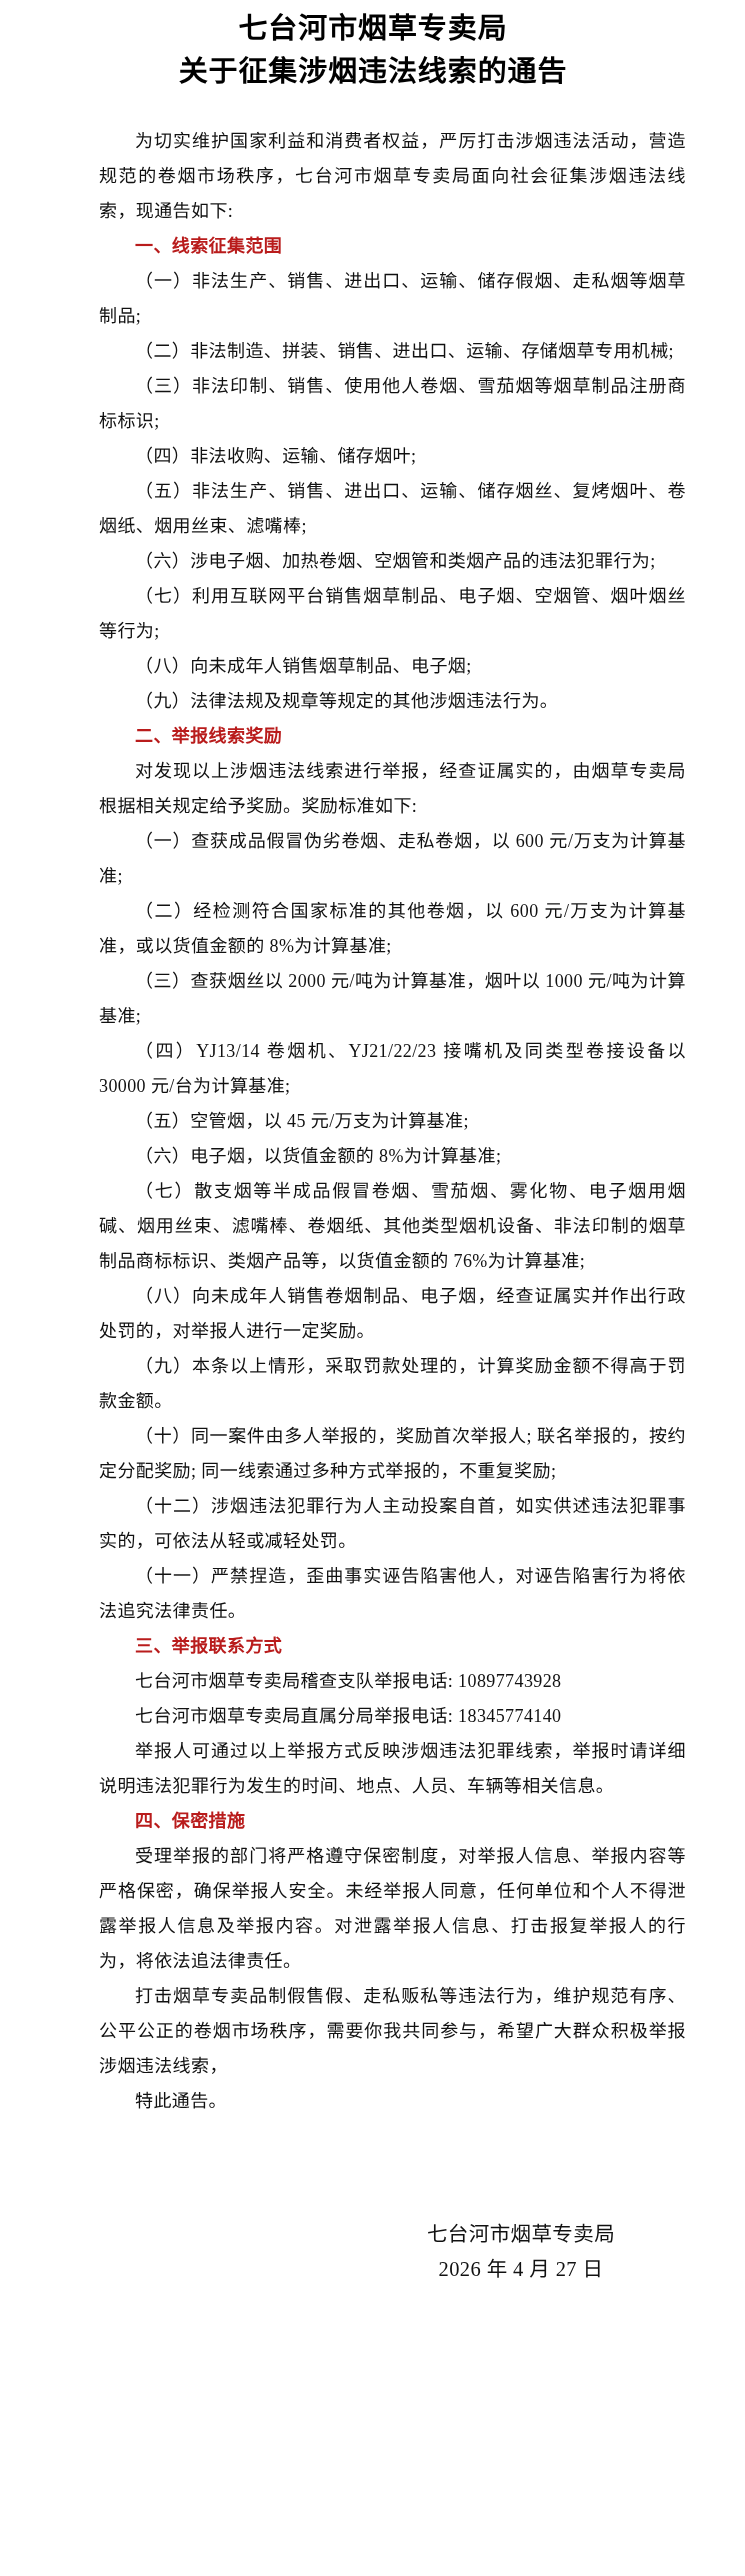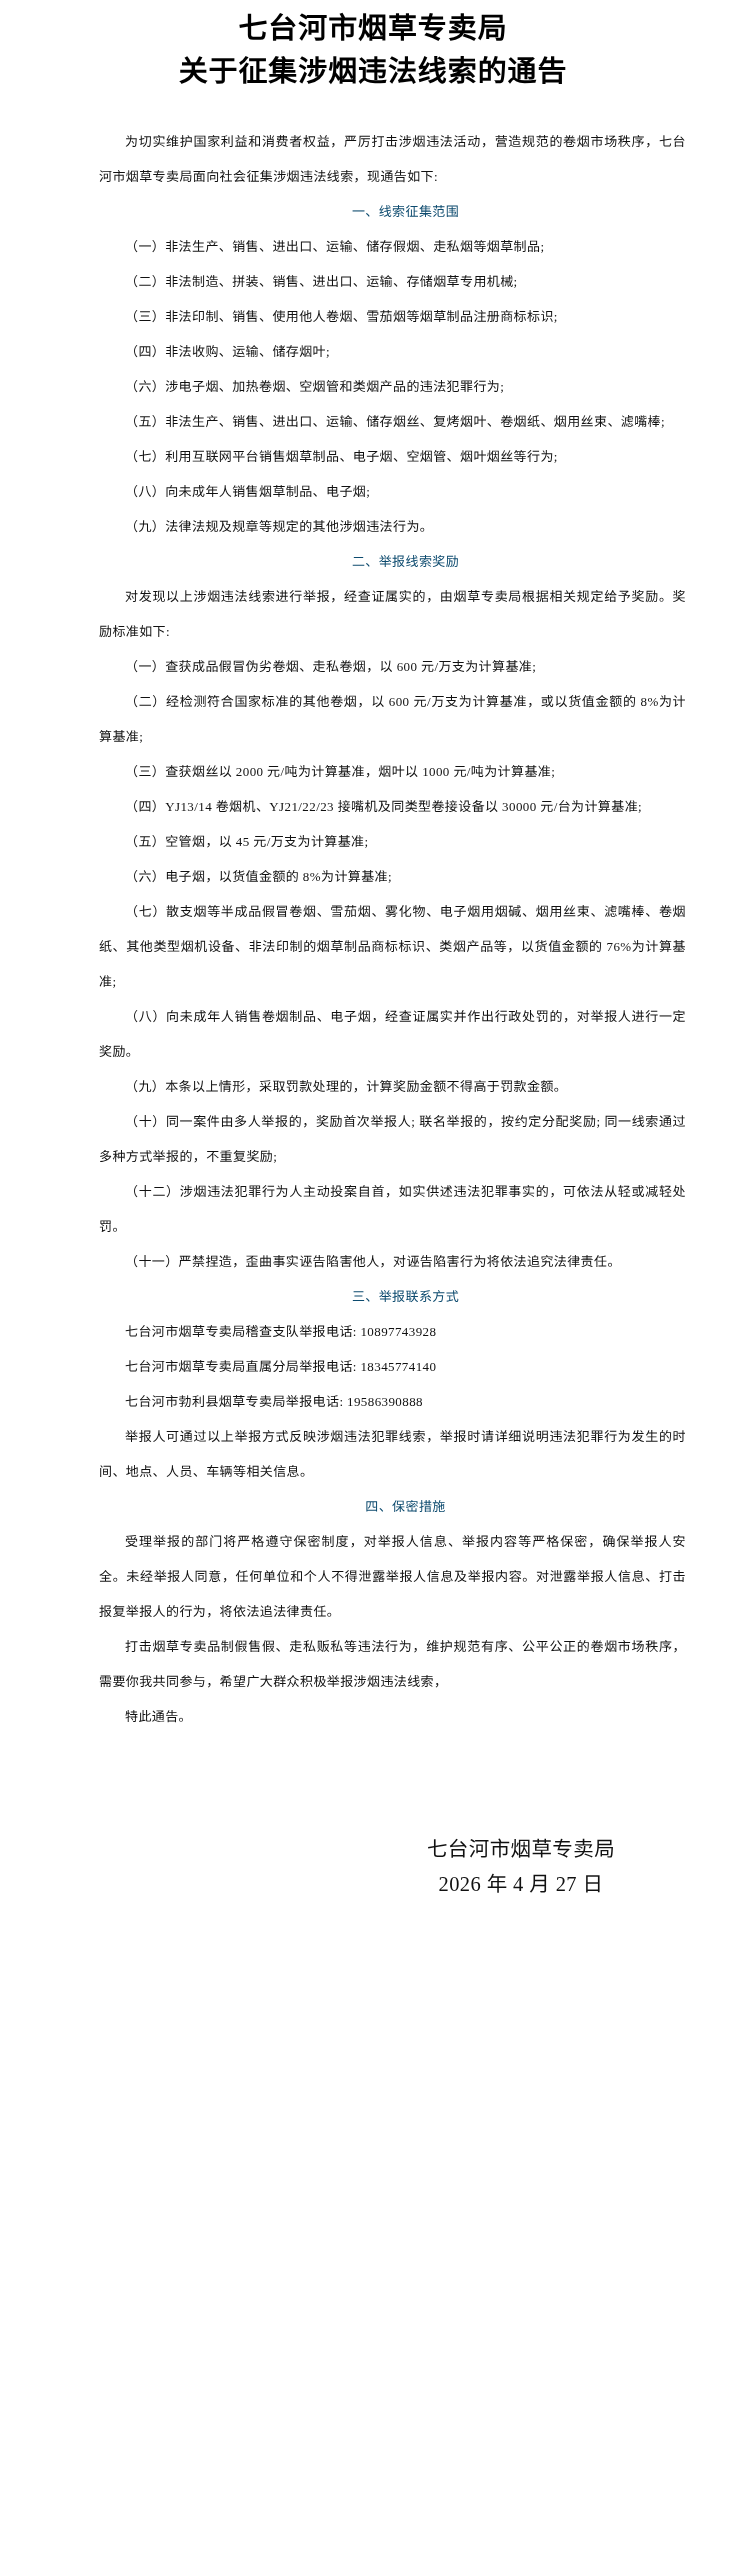--- a/index.html
+++ b/index.html
@@ -28,32 +28,32 @@
     letter-spacing: 0.9px;
     color: #000000;
   }
   .doc-body {
     margin-top: 31px;
     padding-left: 99px;
     padding-right: 60px;
   }
   .doc-body p {
     margin: 0;
-    font-size: 13px;
+    font-size: 18px;
     line-height: 35px;
     letter-spacing: 0.4px;
     text-indent: 2em;
     text-align: justify;
     color: #111111;
   }
   .doc-body p.heading {
     font-family: "Liberation Sans", "DejaVu Sans", sans-serif;
-    font-weight: normal;
-    text-align: center;
-    color: #0c4a6e;
+    font-weight: bold;
+    text-align: left;
+    color: #b91c1c;
   }
   .signature {
     margin-top: 98px;
     margin-left: auto;
     margin-right: 104px;
     width: 242px;
     text-align: center;
     font-size: 20.5px;
     line-height: 35px;
     letter-spacing: 0.4px;
@@ -69,43 +69,42 @@
     <div>关于征集涉烟违法线索的通告</div>
   </div>
 
   <div class="doc-body" id="doc-body">
       <p>为切实维护国家利益和消费者权益，严厉打击涉烟违法活动，营造规范的卷烟市场秩序，七台河市烟草专卖局面向社会征集涉烟违法线索，现通告如下:</p>
       <p class="heading">一、线索征集范围</p>
       <p>（一）非法生产、销售、进出口、运输、储存假烟、走私烟等烟草制品;</p>
       <p>（二）非法制造、拼装、销售、进出口、运输、存储烟草专用机械;</p>
       <p>（三）非法印制、销售、使用他人卷烟、雪茄烟等烟草制品注册商标标识;</p>
       <p>（四）非法收购、运输、储存烟叶;</p>
+      <p>（五）非法生产、销售、进出口、运输、储存烟丝、复烤烟叶、卷烟纸、烟用丝束、滤嘴棒;</p>
       <p>（六）涉电子烟、加热卷烟、空烟管和类烟产品的违法犯罪行为;</p>
-      <p>（五）非法生产、销售、进出口、运输、储存烟丝、复烤烟叶、卷烟纸、烟用丝束、滤嘴棒;</p>
       <p>（七）利用互联网平台销售烟草制品、电子烟、空烟管、烟叶烟丝等行为;</p>
       <p>（八）向未成年人销售烟草制品、电子烟;</p>
       <p>（九）法律法规及规章等规定的其他涉烟违法行为。</p>
       <p class="heading">二、举报线索奖励</p>
       <p>对发现以上涉烟违法线索进行举报，经查证属实的，由烟草专卖局根据相关规定给予奖励。奖励标准如下:</p>
       <p>（一）查获成品假冒伪劣卷烟、走私卷烟，以 600 元/万支为计算基准;</p>
       <p>（二）经检测符合国家标准的其他卷烟，以 600 元/万支为计算基准，或以货值金额的 8%为计算基准;</p>
       <p>（三）查获烟丝以 2000 元/吨为计算基准，烟叶以 1000 元/吨为计算基准;</p>
       <p>（四）YJ13/14 卷烟机、YJ21/22/23 接嘴机及同类型卷接设备以 30000 元/台为计算基准;</p>
       <p>（五）空管烟，以 45 元/万支为计算基准;</p>
       <p>（六）电子烟，以货值金额的 8%为计算基准;</p>
       <p>（七）散支烟等半成品假冒卷烟、雪茄烟、雾化物、电子烟用烟碱、烟用丝束、滤嘴棒、卷烟纸、其他类型烟机设备、非法印制的烟草制品商标标识、类烟产品等，以货值金额的 76%为计算基准;</p>
       <p>（八）向未成年人销售卷烟制品、电子烟，经查证属实并作出行政处罚的，对举报人进行一定奖励。</p>
       <p>（九）本条以上情形，采取罚款处理的，计算奖励金额不得高于罚款金额。</p>
       <p>（十）同一案件由多人举报的，奖励首次举报人; 联名举报的，按约定分配奖励; 同一线索通过多种方式举报的，不重复奖励;</p>
       <p>（十二）涉烟违法犯罪行为人主动投案自首，如实供述违法犯罪事实的，可依法从轻或减轻处罚。</p>
       <p>（十一）严禁捏造，歪曲事实诬告陷害他人，对诬告陷害行为将依法追究法律责任。</p>
       <p class="heading">三、举报联系方式</p>
       <p>七台河市烟草专卖局稽查支队举报电话: 10897743928</p>
       <p>七台河市烟草专卖局直属分局举报电话: 18345774140</p>
-      <p>七台河市勃利县烟草专卖局举报电话: 19586390888</p>
       <p>举报人可通过以上举报方式反映涉烟违法犯罪线索，举报时请详细说明违法犯罪行为发生的时间、地点、人员、车辆等相关信息。</p>
       <p class="heading">四、保密措施</p>
       <p>受理举报的部门将严格遵守保密制度，对举报人信息、举报内容等严格保密，确保举报人安全。未经举报人同意，任何单位和个人不得泄露举报人信息及举报内容。对泄露举报人信息、打击报复举报人的行为，将依法追法律责任。</p>
       <p>打击烟草专卖品制假售假、走私贩私等违法行为，维护规范有序、公平公正的卷烟市场秩序，需要你我共同参与，希望广大群众积极举报涉烟违法线索，</p>
       <p>特此通告。</p>
     </div>
 
   <div class="signature">
     <div>七台河市烟草专卖局</div>
     <div>2026 年 4 月 27 日</div>

